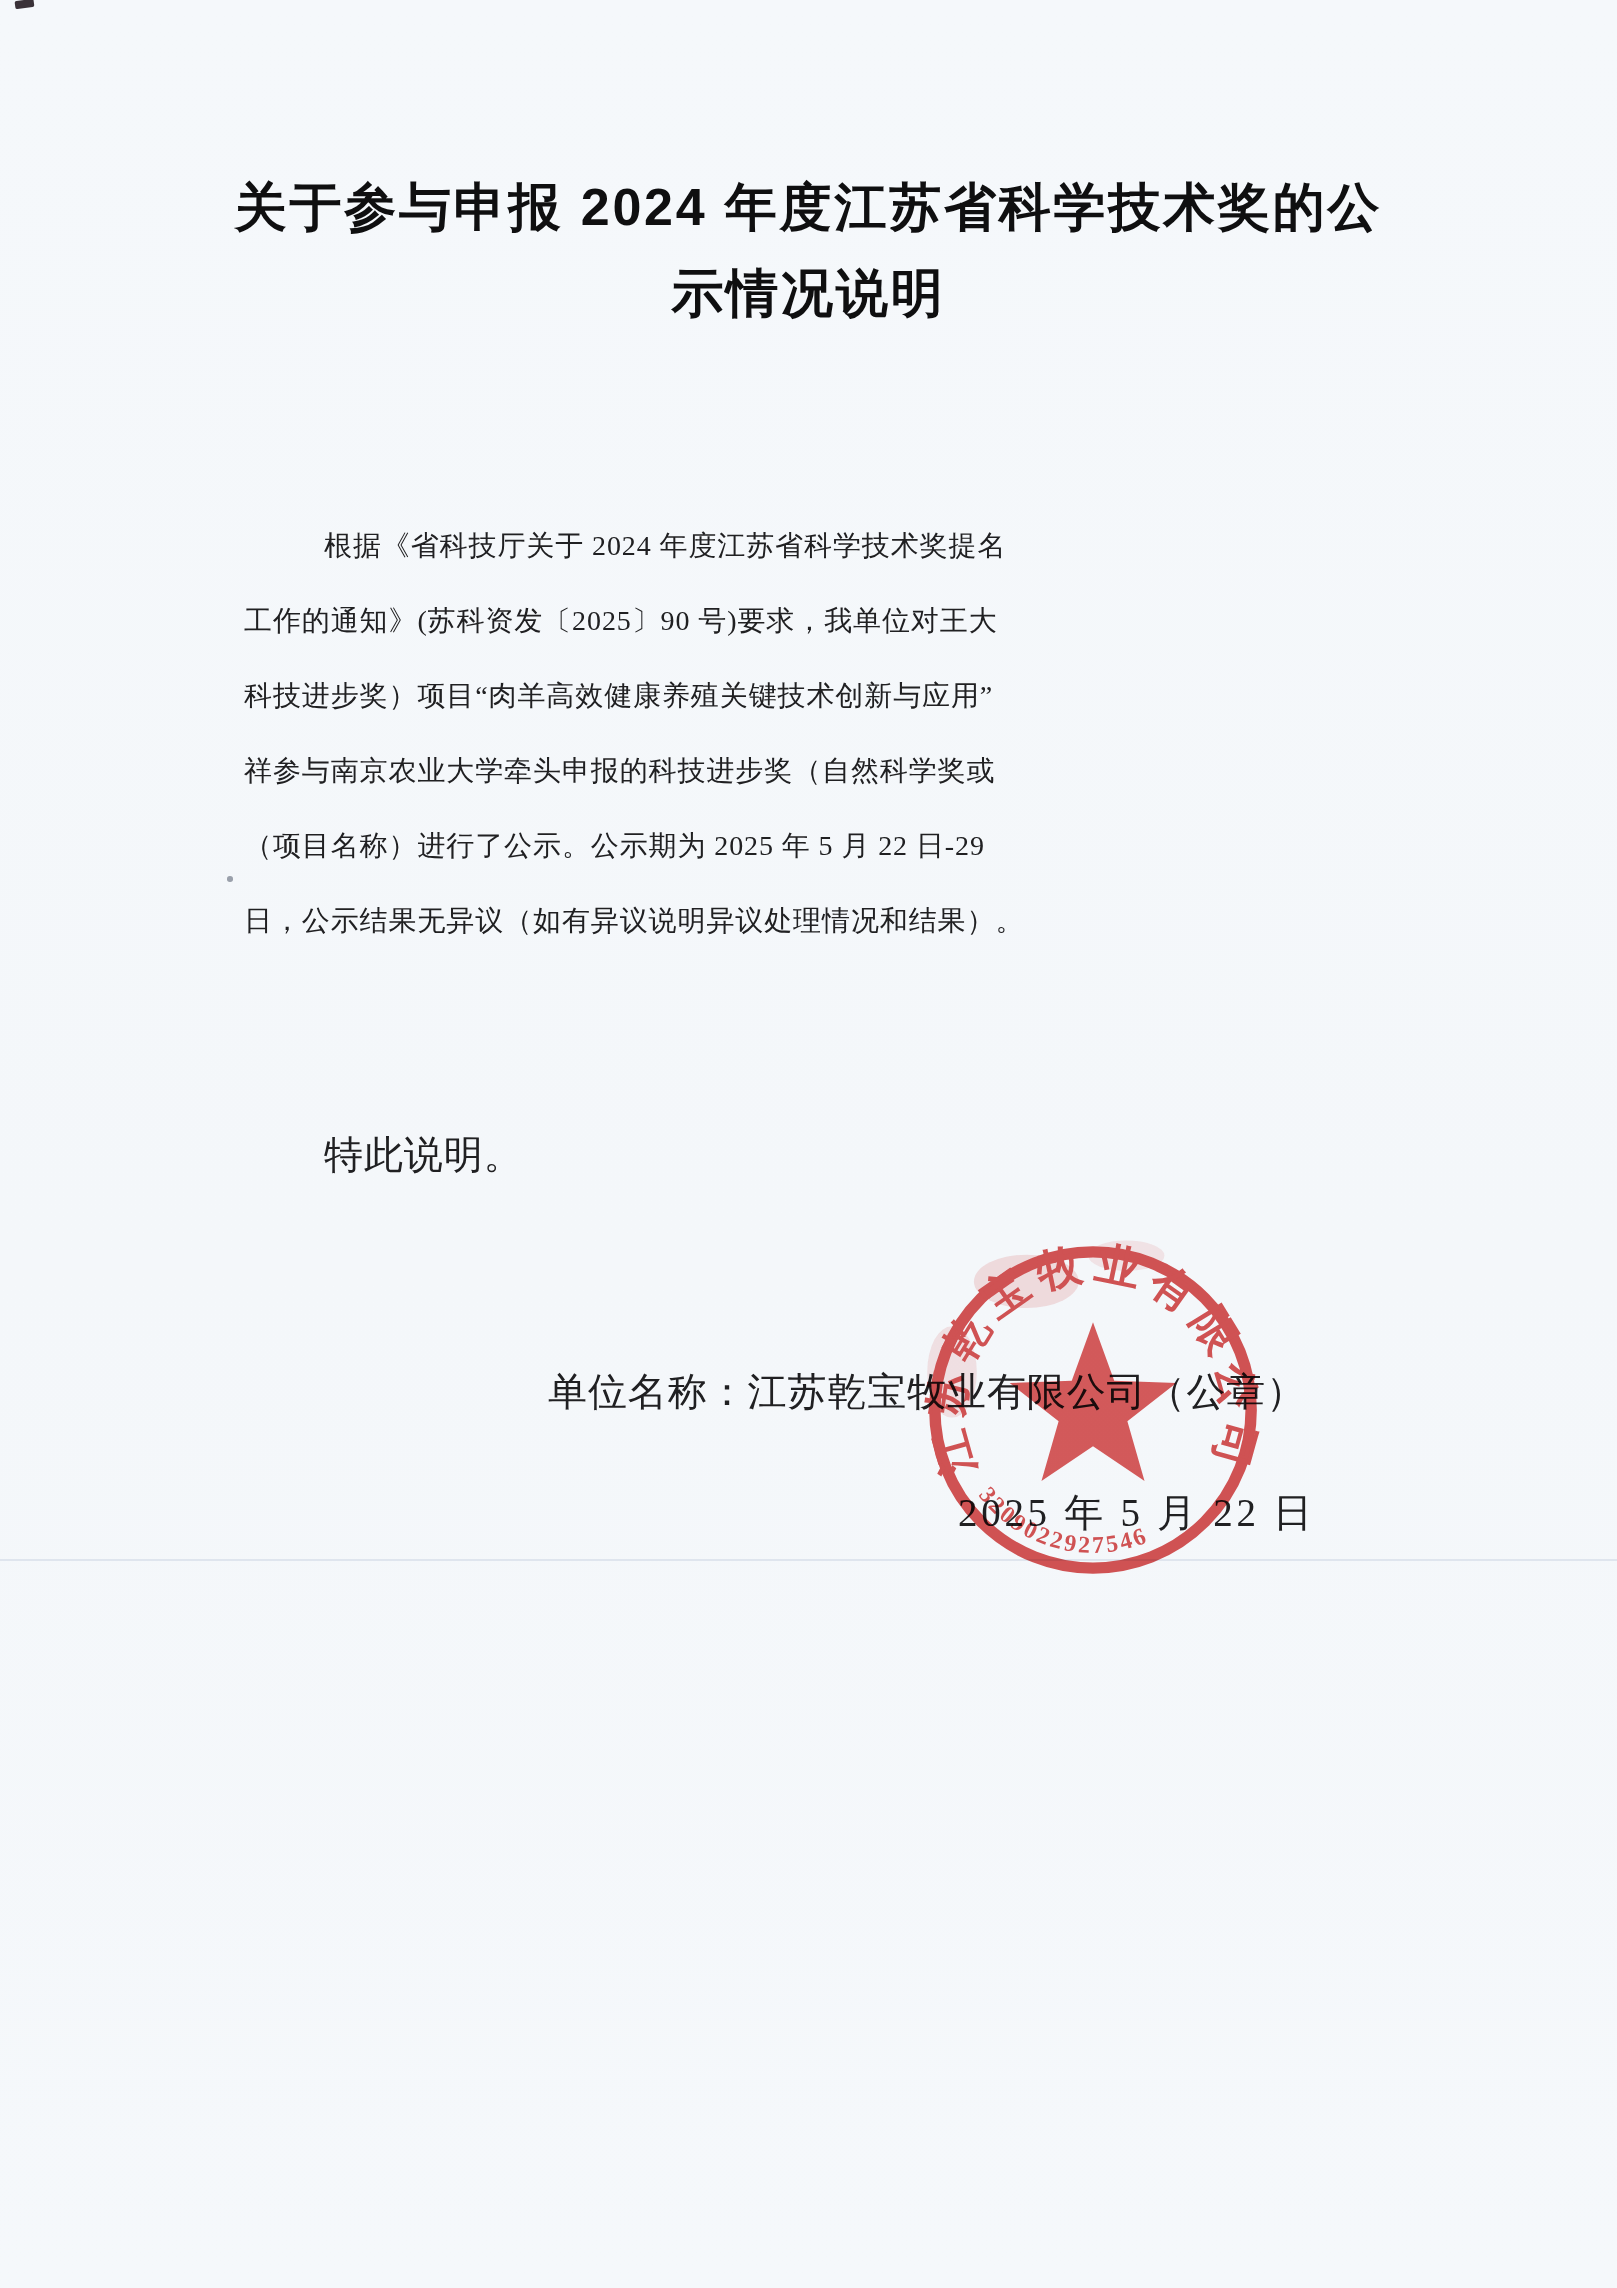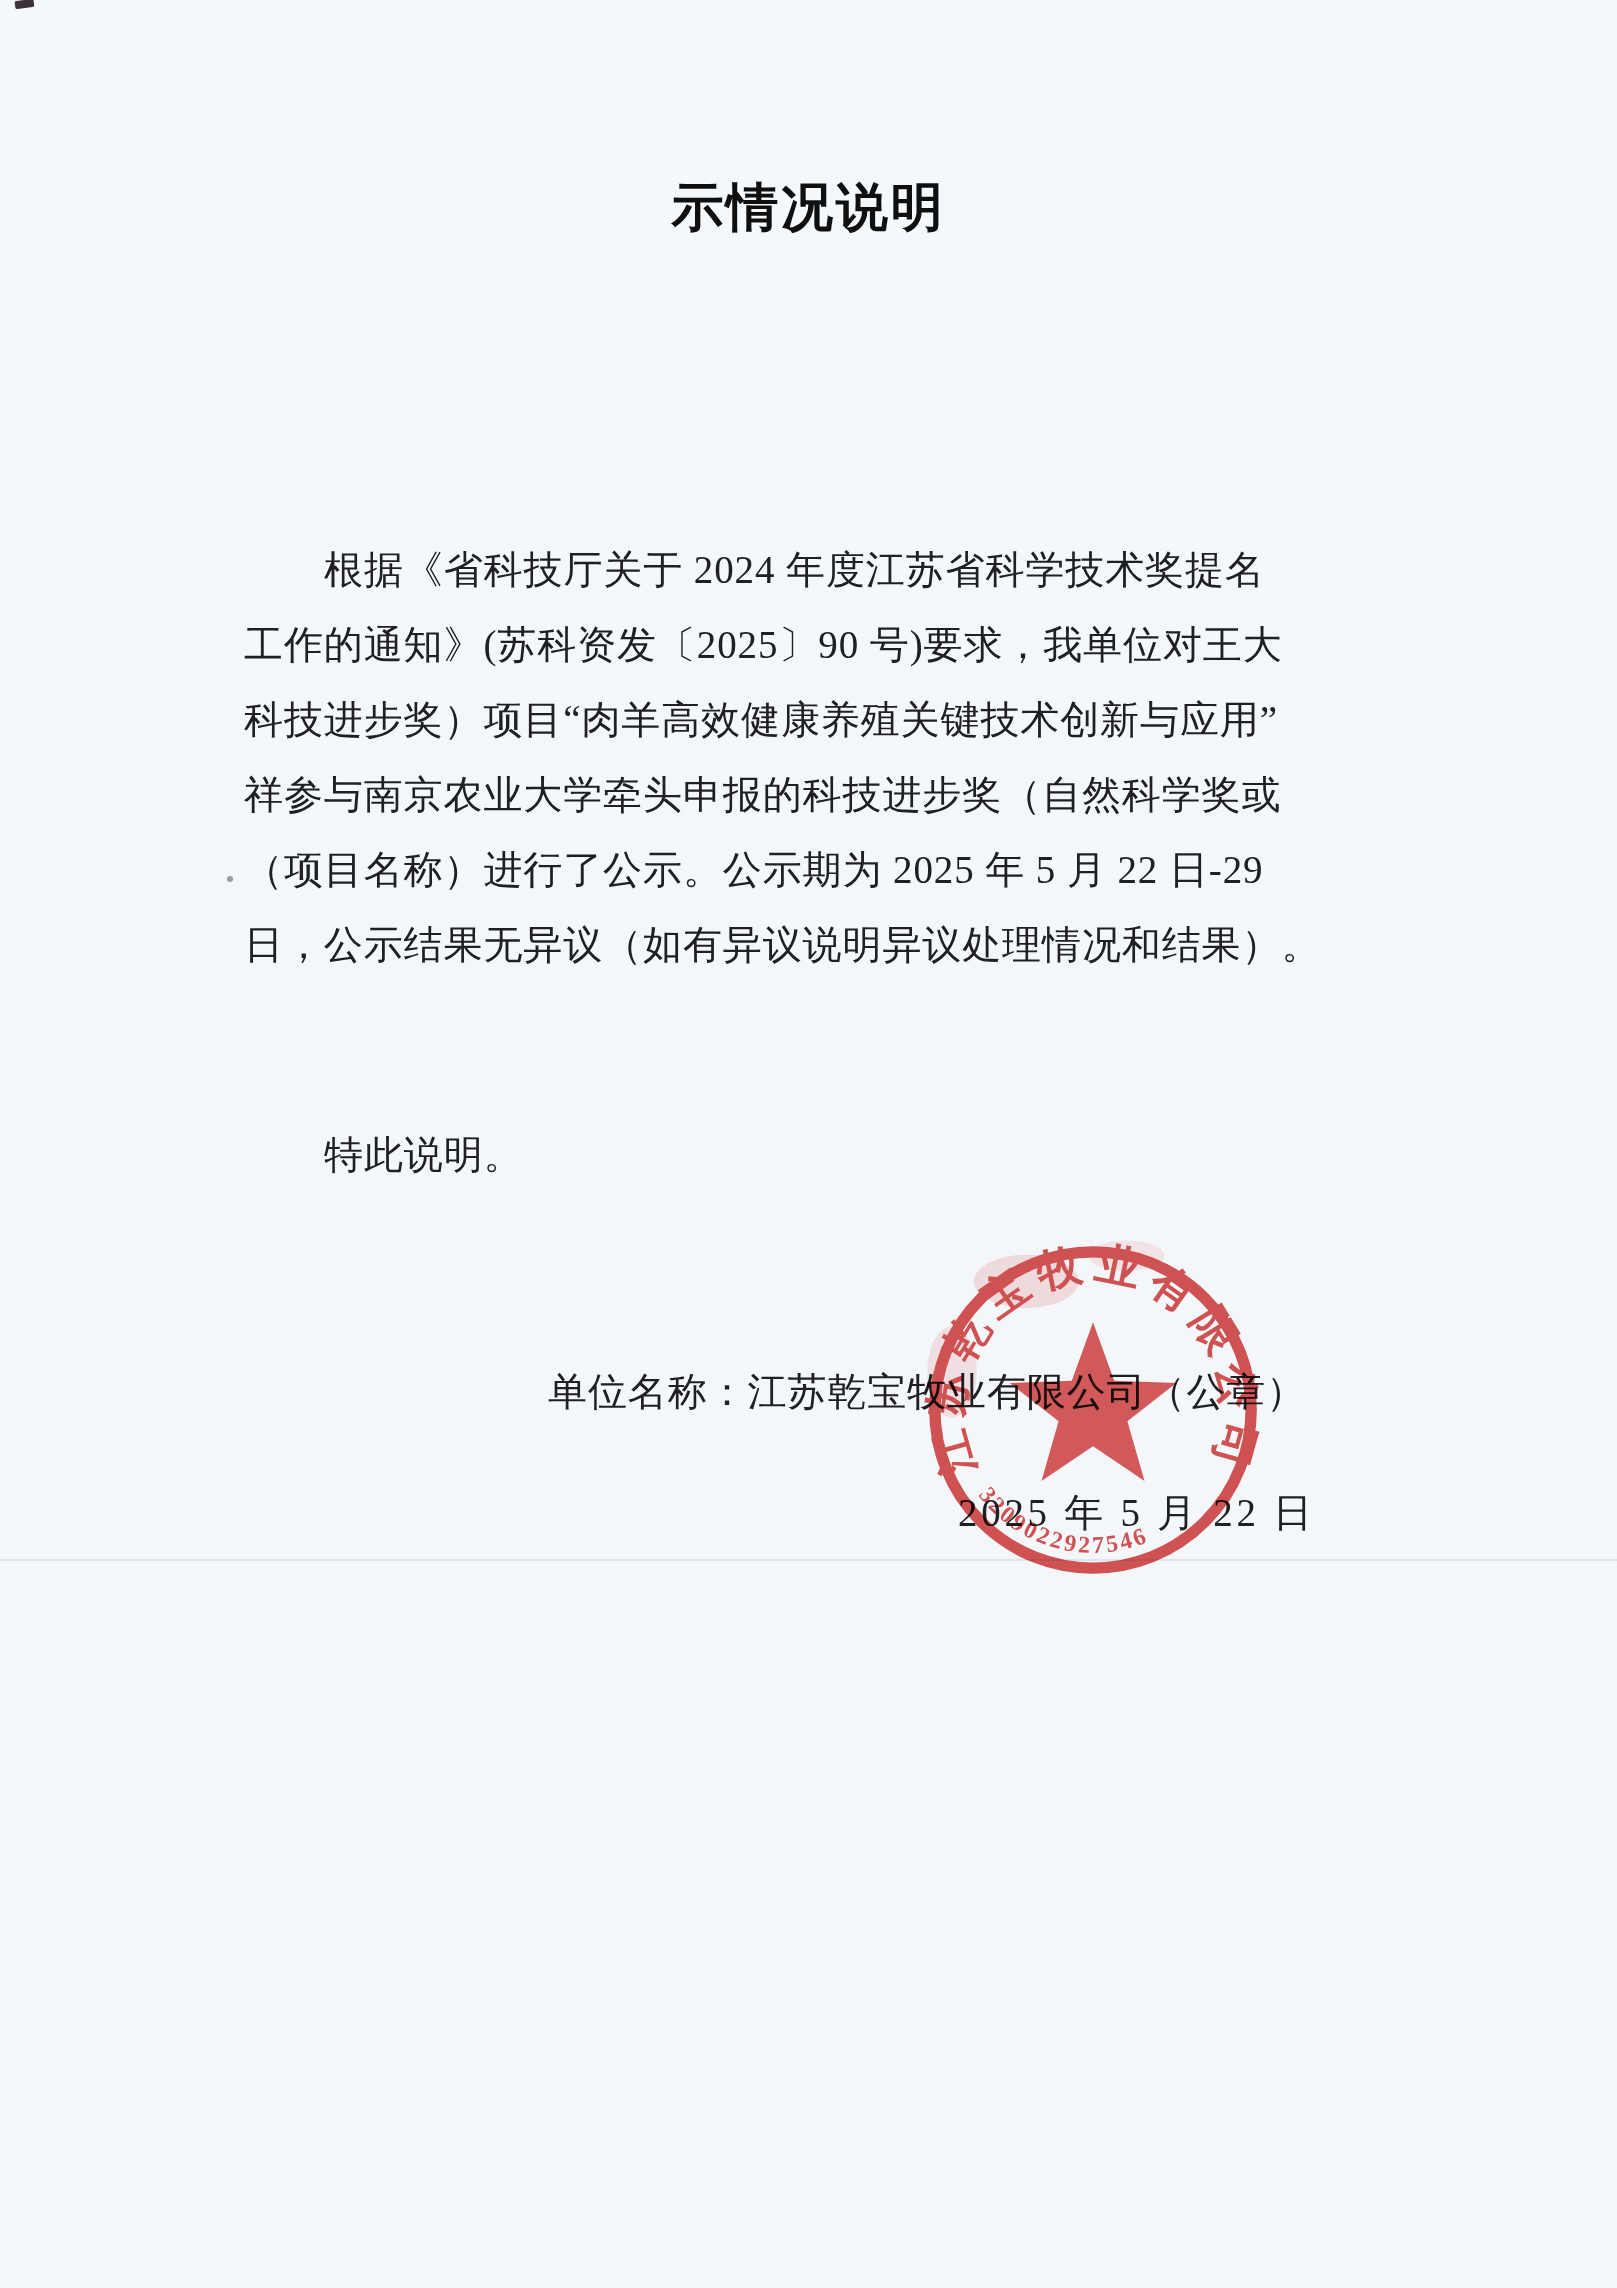--- a/index.html
+++ b/index.html
@@ -16,22 +16,22 @@
     position:absolute; left:0; right:0; top:164px;
     text-align:center;
     font-family:"Liberation Sans","DejaVu Sans",sans-serif;
     font-weight:bold;
     font-size:52px; line-height:86px;
     color:#0f0f10;
     letter-spacing:2.8px;
   }
   .title div { height:86px; }
   .body-block {
-    position:absolute; left:244px; top:532px; width:1133px;
-    font-size:39px; line-height:75px; letter-spacing:0.9px;
+    position:absolute; left:244px; top:508px; width:1133px;
+    font-size:28px; line-height:75px; letter-spacing:0.9px;
     color:#202022;
   }
   .body-block .line { height:75px; white-space:nowrap; }
   .indent { text-indent:80px; }
   .free-line {
     position:absolute;
     font-size:39px; line-height:75px; letter-spacing:0.9px;
     white-space:nowrap; color:#202022;
   }
   .contact-line  { left:244px; top:1002px; }
@@ -63,20 +63,21 @@
   }
 </style>
 </head>
 <body>
 
 <div class="page">
 
   <div class="speck-top"></div>
 
   <div class="title">
+    <div>关于参与申报 2024 年度江苏省科学技术奖的公</div>
     <div>示情况说明</div>
   </div>
 
   <div class="body-block">
     <div class="line indent">根据《省科技厅关于 2024 年度江苏省科学技术奖提名</div>
     <div class="line">工作的通知》(苏科资发〔2025〕90 号)要求，我单位对王大</div>
     <div class="line">科技进步奖）项目“肉羊高效健康养殖关键技术创新与应用”</div>
     <div class="line">祥参与南京农业大学牵头申报的科技进步奖（自然科学奖或</div>
     <div class="line">（项目名称）进行了公示。公示期为 2025 年 5 月 22 日-29</div>
     <div class="line">日，公示结果无异议（如有异议说明异议处理情况和结果）。</div>

